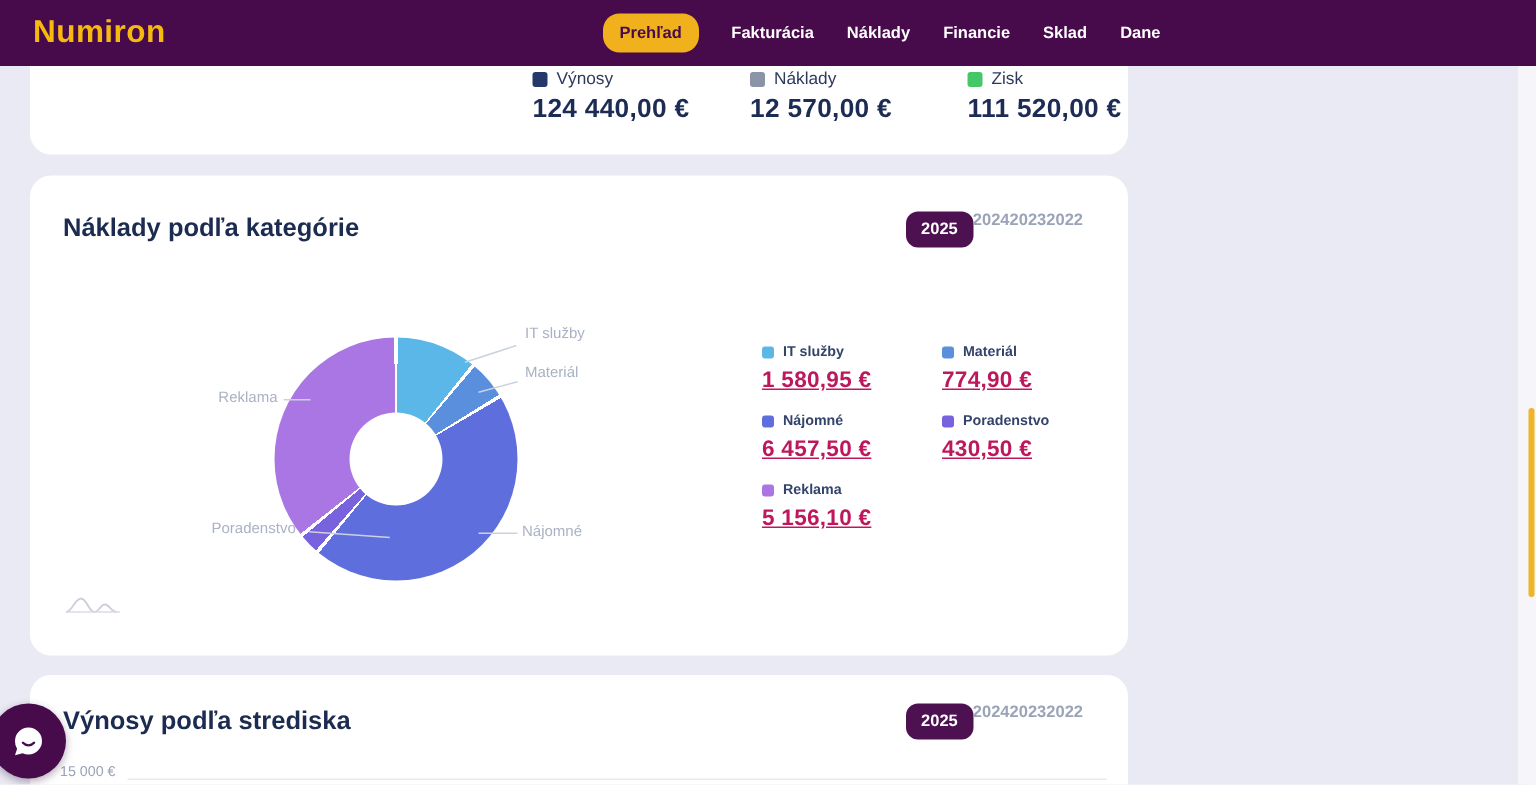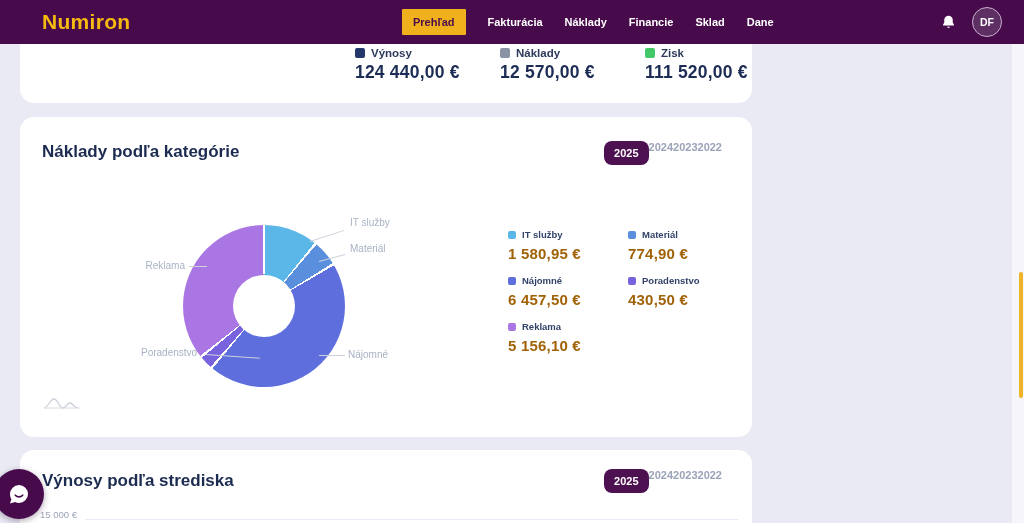--- a/index.html
+++ b/index.html
@@ -1,58 +1,58 @@
 <!DOCTYPE html>
 <html><head>
 <meta charset="utf-8">
 <style>
   * { margin:0; padding:0; box-sizing:border-box; }
   body { font-family:"Liberation Sans", sans-serif; }
   .viewport { position:relative; width:1024px; height:523px; background:#e9eaf3; overflow:hidden; }
 
   
-  .app-header { position:absolute; top:0; left:0; width:1024px; height:44px; background:#470b4c; display:flex; align-items:center; z-index:6;padding-left:20px; }
+  .app-header { position:absolute; top:0; left:0; width:1024px; height:44px; background:#470b4c; display:flex; align-items:center; z-index:6; }
   .logo { margin-left:22px; font-size:21px; font-weight:800; letter-spacing:.3px; color:#f5b90f; cursor:pointer; }
   .main-nav { position:absolute; left:402px; top:0; height:44px; display:flex; align-items:center; gap:22px; }
   .nav-item { color:#ffffff; font-size:11px; font-weight:700; cursor:pointer; white-space:nowrap; }
-  .nav-item.active { background:#f0b11c; color:#470b4c; padding:7px 11px; border-radius:1px; }
+  .nav-item.active { background:#f0b11c; color:#470b4c; padding:7px 11px; border-radius:11px; }
   .header-right { position:absolute; right:22px; top:0; height:44px; display:flex; align-items:center; gap:15px; }
   .bell { width:17px; height:17px; cursor:pointer; }
   .avatar { width:30px; height:30px; border-radius:50%; background:#5e2f63; border:1.5px solid #c9aed0; color:#fff; font-size:10.5px; font-weight:700; display:flex; align-items:center; justify-content:center; cursor:pointer; }
 
   
   .card { position:absolute; left:20px; width:732px; background:#ffffff; }
   .card-summary { top:44px; height:59px; border-radius:0 0 14px 14px; }
   .card-expenses { top:117px; height:320px; border-radius:14px; }
   .card-revenue { top:450px; height:90px; border-radius:14px; }
 
   
   .summary-legend { position:absolute; left:335px; top:3px; display:flex; }
   .sum-item { width:145px; }
-  .sum-label { display:flex; align-items:center; gap:6px; font-size:11.5px; font-weight:700; color:#2c3a5c; }
+  .sum-label { display:flex; align-items:center; gap:6px; font-size:11.5px; font-weight:400; color:#2c3a5c; }
   .sq10 { width:10px; height:10px; border-radius:2px; flex:0 0 auto; }
   .sum-value { margin-top:3px; font-size:17.5px; font-weight:800; color:#1d2c55; letter-spacing:.2px; }
 
   
   .card-title { position:absolute; left:22px; top:25px; font-size:17px; font-weight:800; color:#1c2b50; }
   .year-tabs { position:absolute; right:30px; top:24px; display:flex; align-items:flex-start; }
   .year-tab { color:#9aa3b8; font-size:11px; font-weight:700; cursor:pointer; }
   .year-tab.active { color:#ffffff; padding:6px 10px; border-radius:8px; }
 
   
   .donut { position:absolute; left:163px; top:108px; width:162px; height:162px; border-radius:50%; }
   .donut-hole { position:absolute; left:213px; top:158px; width:62px; height:62px; border-radius:50%; background:#ffffff; }
   .callout-label { position:absolute; font-size:10px; color:#a9b2c4; white-space:nowrap; }
   .callout-line { position:absolute; height:1px; background:#ccd2dd; transform-origin:left center; }
 
   
   .donut-legend { position:absolute; left:488px; top:112px; display:grid; grid-template-columns:120px 120px; row-gap:13px; }
   .dl-label { display:flex; align-items:center; gap:6px; font-size:9.5px; font-weight:700; color:#33436a; }
   .sq8 { width:8px; height:8px; border-radius:2px; flex:0 0 auto; }
-  .dl-value { margin-top:5px; font-size:15px; font-weight:800; color:#a16207; letter-spacing:.2px; }
+  .dl-value { margin-top:5px; font-size:15px; font-weight:800; color:#be185d; letter-spacing:.2px;text-decoration:underline; }
 
   .squiggle { position:absolute; left:22px; top:277px; }
 
   
   .y-tick { position:absolute; left:20px; top:59px; font-size:9.5px; color:#9aa3b8; }
   .gridline { position:absolute; left:65px; right:14px; top:69px; height:1px; background:#e8ebf3; }
 
   
   .scroll-track { position:absolute; right:0; top:44px; width:12px; height:479px; background:#f5f5fa; }
   .scroll-thumb { position:absolute; right:1px; top:272px; width:4px; height:126px; border-radius:2px; cursor:pointer; }
@@ -68,27 +68,20 @@
   <header class="app-header" style="background-color: rgb(71, 11, 76);">
     <div class="logo" style="color: rgb(245, 185, 15);">Numiron</div>
     <nav class="main-nav">
       <a class="nav-item active" style="background-color: rgb(240, 177, 28);">Prehľad</a>
       <a class="nav-item">Fakturácia</a>
       <a class="nav-item">Náklady</a>
       <a class="nav-item">Financie</a>
       <a class="nav-item">Sklad</a>
       <a class="nav-item">Dane</a>
     </nav>
-    <div class="header-right">
-      <svg class="bell" viewBox="0 0 24 24">
-        <path fill="#ffffff" d="M12 2.5a6 6 0 0 0-6 6v3.6L4.3 15v1.3h15.4V15L18 12.1V8.5a6 6 0 0 0-6-6z"></path>
-        <path fill="#ffffff" d="M9.8 18a2.3 2.3 0 0 0 4.4 0z"></path>
-      </svg>
-      <div class="avatar">DF</div>
-    </div>
   </header>
 
   <section class="card card-summary">
     <div class="summary-legend">
       <div class="sum-item">
         <div class="sum-label">
           <span class="sq10" style="background-color: rgb(36, 56, 107);"></span>
           <span>Výnosy</span>
         </div>
         <div class="sum-value">124 440,00 €</div>

